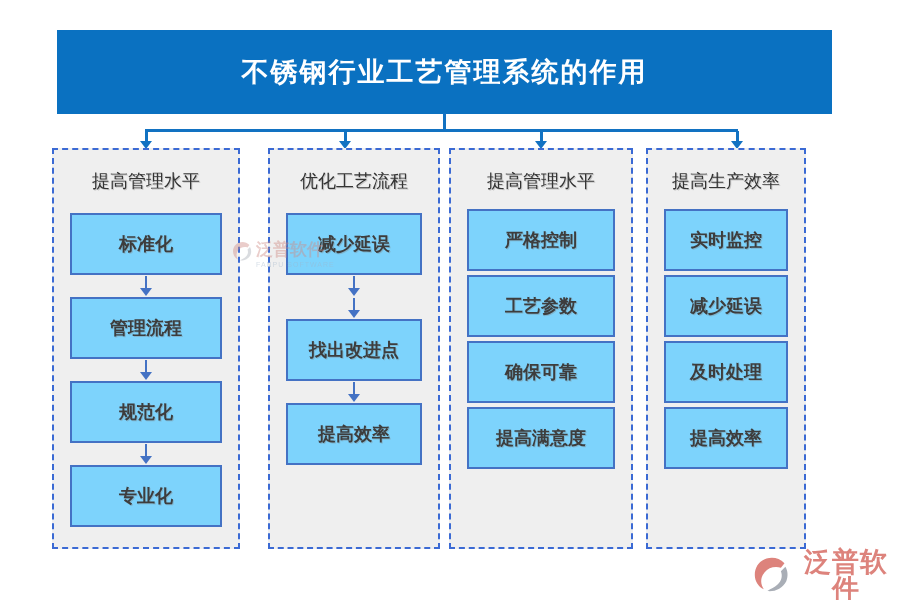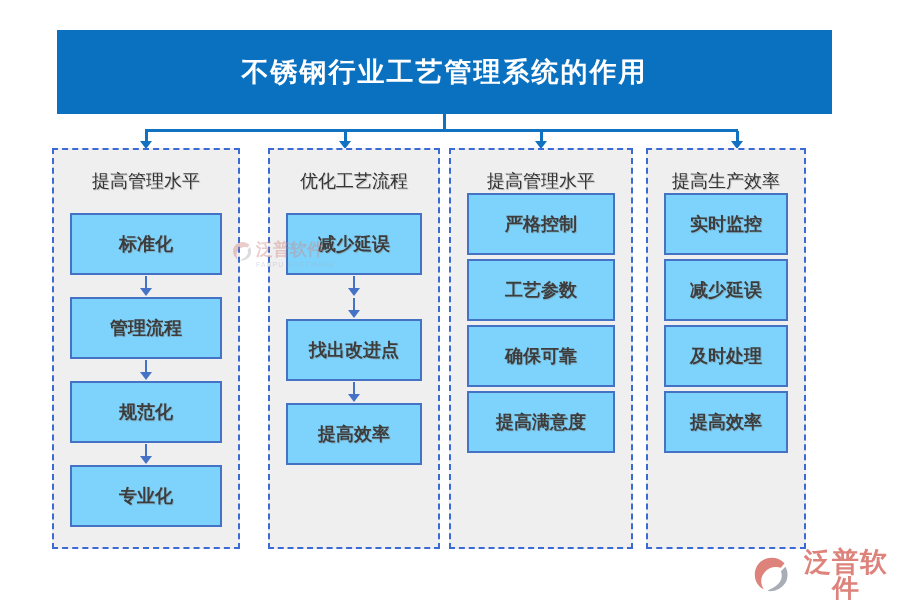--- a/index.html
+++ b/index.html
@@ -59,21 +59,21 @@
     width: calc(100% - 32px);
     height: 62px;
     margin: 0 auto;
     background: #7dd3fc;
     border: 2px solid #4472c4;
     display: flex; align-items: center; justify-content: center;
     font-size: 18px; font-weight: bold; color: #3d3d3d;
     text-shadow: 1px 1px 0 rgba(130,130,130,0.35);
   }
   .connected .box.first { margin-top: 20px; }
-  .plain .box.first { }
+  .plain .box.first { margin-top: 16px; }
   .plain .box + .box { margin-top: 4px; }
 
   
   .flow-arrow { height: 22px; position: relative; }
   .flow-arrow .stem {
     position: absolute; left: 50%; top: 1px; margin-left: -1px;
     width: 0; height: 12px;
     border-left: 2px dashed #4472c4;
   }
   .flow-arrow .head {

